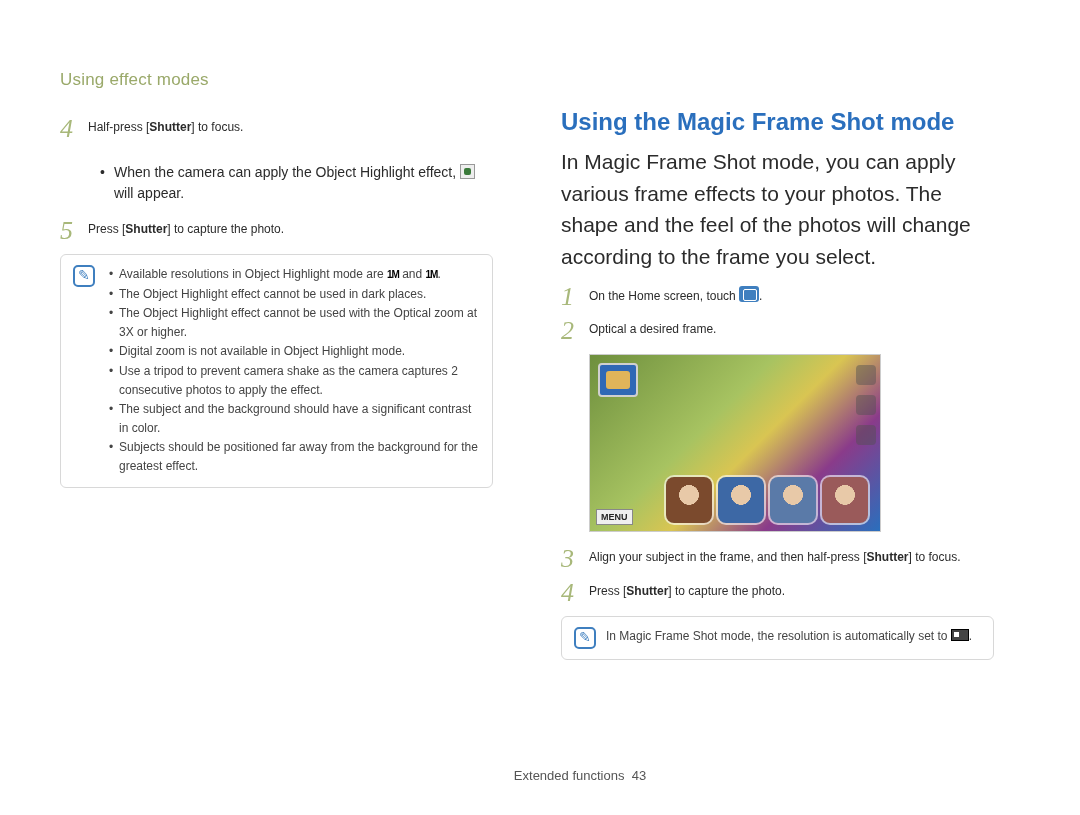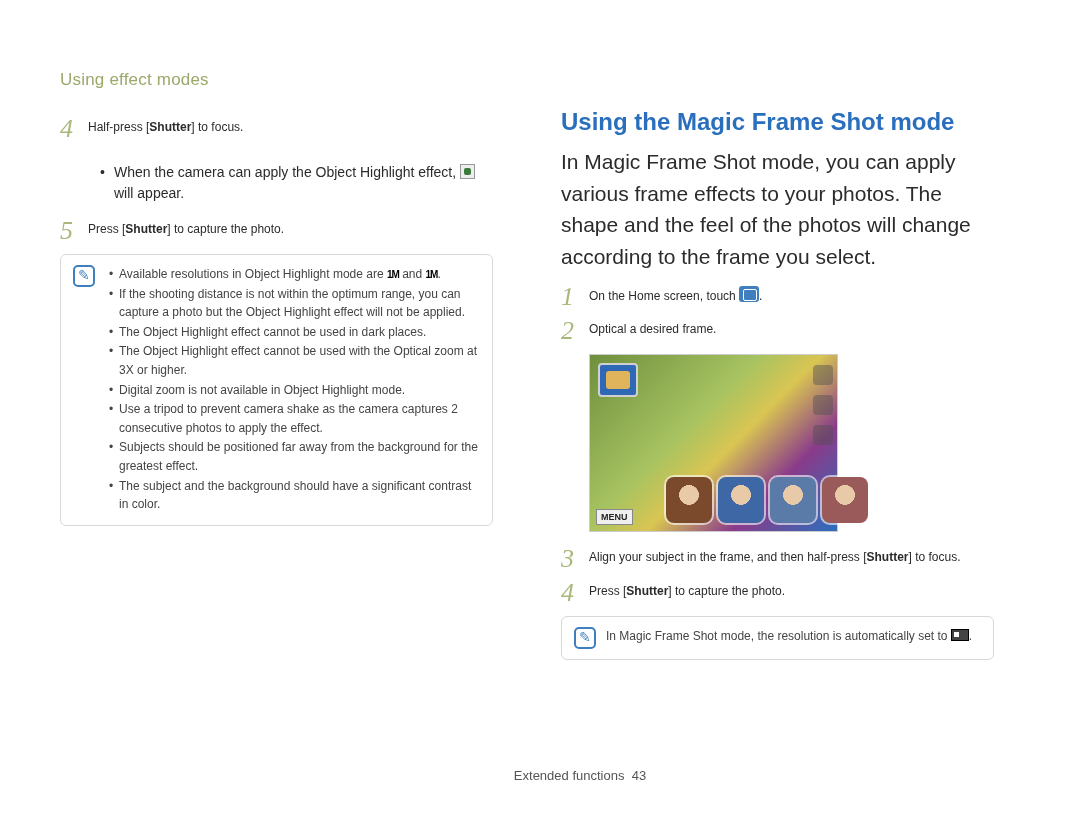--- a/index.html
+++ b/index.html
@@ -144,21 +144,21 @@
   }
   .res-glyph {
     display: inline-block;
     font-size: 10px;
     font-weight: 900;
     letter-spacing: -1px;
     vertical-align: 0;
     color:#000;
   }
   .screenshot {
-    width: 249px; height: 178px;
+    width: 292px; height: 178px;
     background: linear-gradient(135deg,#6e8f3d,#a7c361 40%,#d9c552 55%,#8a3b8a 75%,#2a6fbd);
     position: relative;
     margin: 4px 0 16px 28px;
     border: 1px solid #ccc;
   }
   .ss-app {
     position: absolute; top: 8px; left: 8px;
     width: 40px; height: 34px;
     background: #2f68b5;
     border: 2px solid #d0d0d0;
@@ -251,27 +251,26 @@
         <span>Press [</span><b>Shutter</b><span>] to capture the photo.</span>
       </div>
     </div>
 
     <div class="notebox">
       <div class="note-icon"></div>
       <ul class="note-list">
         <li>
           <span>Available resolutions in Object Highlight mode are </span><span class="res-glyph">1M</span><span> and </span><span class="res-glyph">1M</span><span>.</span>
         </li>
-        <li>If the shooting distance is not within the optimum range, you can capture a photo but the Object Highlight effect will not be applied.</li>
         <li>The Object Highlight effect cannot be used in dark places.</li>
         <li>The Object Highlight effect cannot be used with the Optical zoom at 3X or higher.</li>
         <li>Digital zoom is not available in Object Highlight mode.</li>
         <li>Use a tripod to prevent camera shake as the camera captures 2 consecutive photos to apply the effect.</li>
+        <li>The subject and the background should have a significant contrast in color.</li>
         <li>Subjects should be positioned far away from the background for the greatest effect.</li>
-        <li>The subject and the background should have a significant contrast in color.</li>
       </ul>
     </div>
   </div>
 
   <div class="col">
     <div style="height:38px"></div>
 
     <div class="section-title">Using the Magic Frame Shot mode</div>
     <div class="intro">In Magic Frame Shot mode, you can apply various frame effects to your photos. The shape and the feel of the photos will change according to the frame you select.</div>
 

